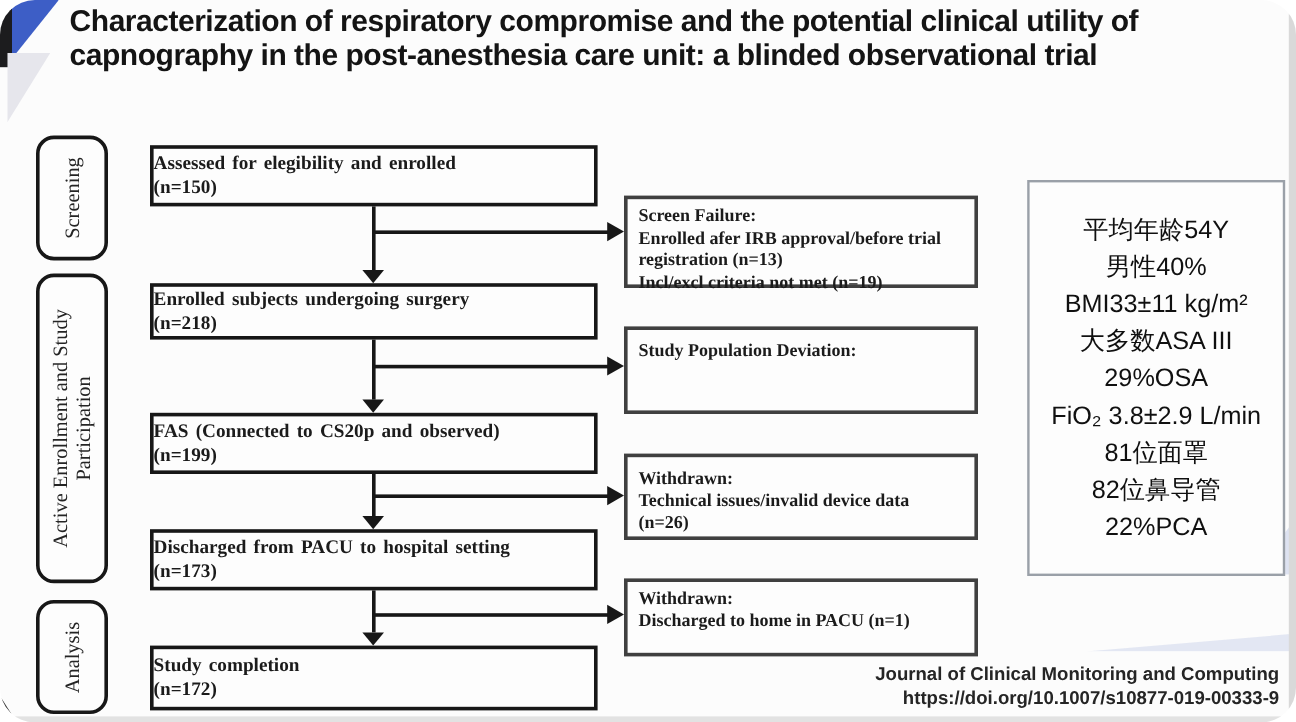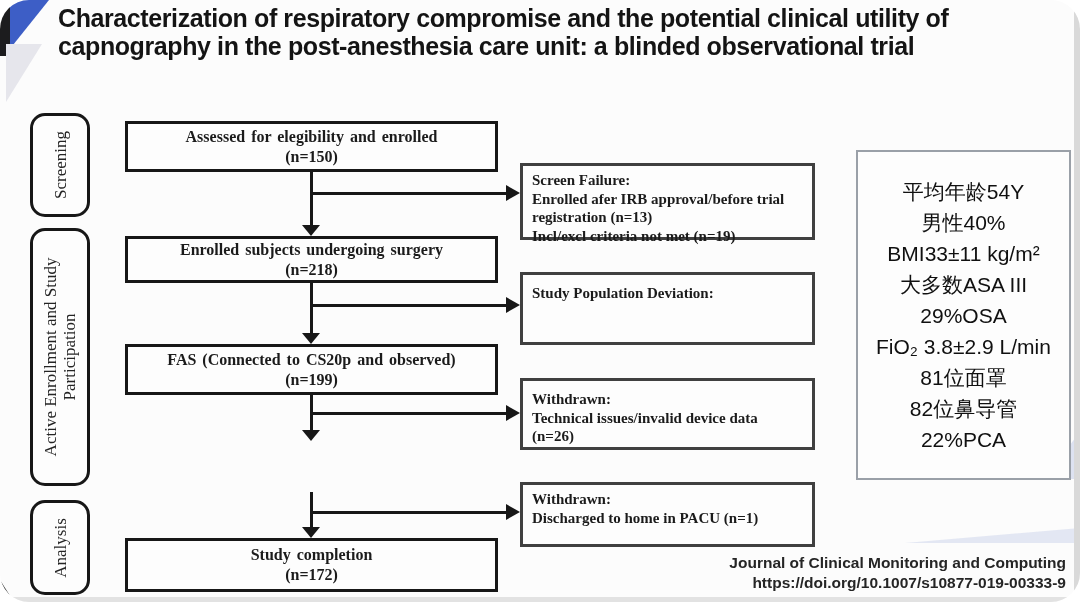--- a/index.html
+++ b/index.html
@@ -43,21 +43,21 @@
                  font-size:17px; line-height:19px; color:#242424;
                  text-align:center; white-space:nowrap; }
   .stage-label.wrap { white-space:normal; width:248px; }
   #stage-screening { top:113px; height:104px; }
   #stage-active    { top:228px; height:258px; }
   #stage-analysis  { top:500px; height:95px; }
 
   
   .mbox { position:absolute; left:125px; width:373px; border:3px solid #171717;
           background:#fdfdfd; display:flex; flex-direction:column; justify-content:center;
-          text-align:center; font-size:16px; font-weight:600; line-height:20px;
+          text-align:left; font-size:16px; font-weight:600; line-height:20px;
           word-spacing:2px; }
   #mbox-0 { top:121px; height:51px; }
   #mbox-1 { top:236px; height:47px; }
   #mbox-2 { top:344px; height:51px; }
   #mbox-3 { top:441px; height:51px; }
   #mbox-4 { top:538px; height:54px; }
 
   
   .sbox { position:absolute; left:520px; width:295px; border:3px solid #404040;
           background:#fdfdfd; padding:5px 9px; font-size:15px; font-weight:600;
@@ -122,20 +122,24 @@
     <div>(n=150)</div>
   </div>
   <div class="mbox" id="mbox-1">
     <div>Enrolled subjects undergoing surgery</div>
     <div>(n=218)</div>
   </div>
   <div class="mbox" id="mbox-2">
     <div>FAS (Connected to CS20p and observed)</div>
     <div>(n=199)</div>
   </div>
+  <div class="mbox" id="mbox-3">
+    <div>Discharged from PACU to hospital setting</div>
+    <div>(n=173)</div>
+  </div>
   <div class="mbox" id="mbox-4">
     <div>Study completion</div>
     <div>(n=172)</div>
   </div>
 
   <div class="sbox" id="sbox-0">
     <div class="hdr">Screen Failure:</div>
     <div>Enrolled afer IRB approval/before trial registration (n=13)</div>
     <div>Incl/excl criteria not met (n=19)</div>
   </div>

